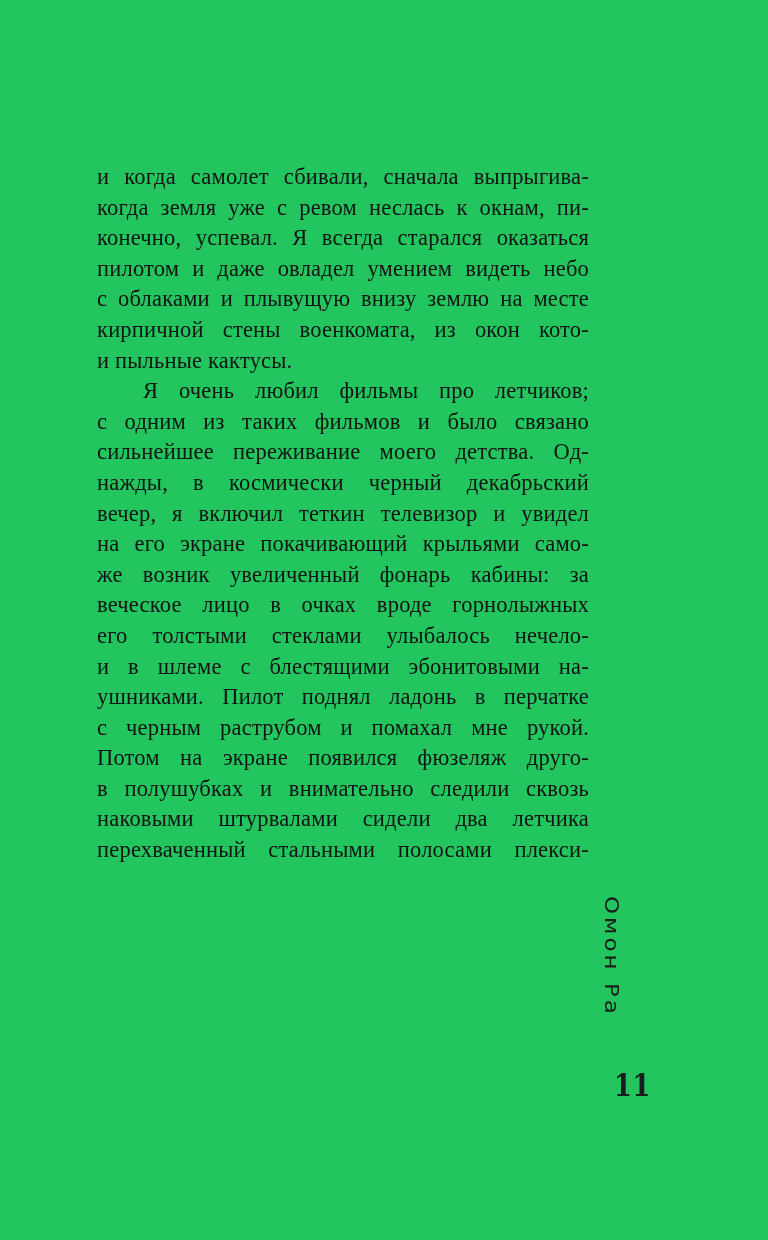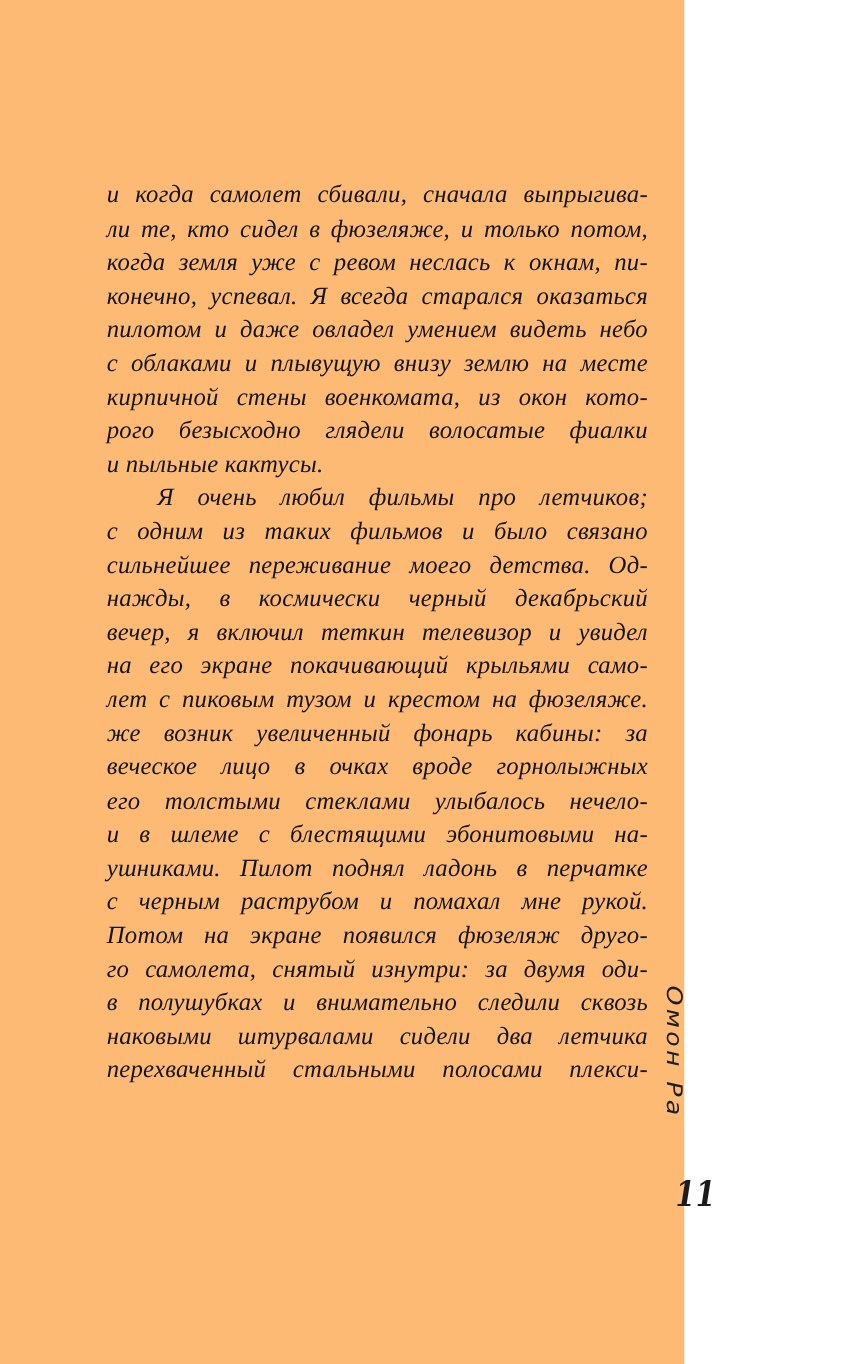--- a/index.html
+++ b/index.html
@@ -6,24 +6,23 @@
   html, body {
     width: 768px;
     height: 1240px;
     background: #ffffff;
     font-family: "Liberation Serif", serif;
     color: #141414;
     overflow: hidden;
   }
   .page {
     position: relative;
-    width: 622px;
+    width: 768px;
     height: 1240px;
-    background: #fdba74;
-    font-style: italic;
+    background: #22c55e;
   }
   .text-block {
     position: absolute;
     left: 97px;
     top: 162px;
     width: 492px;
     font-size: 22.5px;
     line-height: 30.6px;
     letter-spacing: 0.2px;
   }
@@ -68,46 +67,42 @@
 </style>
 </head>
 <body>
 
 <div class="page">
 
   <div class="text-block">
 
     <div class="para">
       <div class="line">и когда самолет сбивали, сначала выпрыгива-</div>
-      <div class="line">ли те, кто сидел в фюзеляже, и только потом,</div>
       <div class="line">когда земля уже с ревом неслась к окнам, пи-</div>
       <div class="line">конечно, успевал. Я всегда старался оказаться</div>
       <div class="line">пилотом и даже овладел умением видеть небо</div>
       <div class="line">с облаками и плывущую внизу землю на месте</div>
       <div class="line">кирпичной стены военкомата, из окон кото-</div>
-      <div class="line">рого безысходно глядели волосатые фиалки</div>
       <div class="line last">и пыльные кактусы.</div>
     </div>
 
     <div class="para">
       <div class="line indent">Я очень любил фильмы про летчиков;</div>
       <div class="line">с одним из таких фильмов и было связано</div>
       <div class="line">сильнейшее переживание моего детства. Од-</div>
       <div class="line">нажды, в космически черный декабрьский</div>
       <div class="line">вечер, я включил теткин телевизор и увидел</div>
       <div class="line">на его экране покачивающий крыльями само-</div>
-      <div class="line">лет с пиковым тузом и крестом на фюзеляже.</div>
       <div class="line">же возник увеличенный фонарь кабины: за</div>
       <div class="line">веческое лицо в очках вроде горнолыжных</div>
       <div class="line">его толстыми стеклами улыбалось нечело-</div>
       <div class="line">и в шлеме с блестящими эбонитовыми на-</div>
       <div class="line">ушниками. Пилот поднял ладонь в перчатке</div>
       <div class="line">с черным раструбом и помахал мне рукой.</div>
       <div class="line">Потом на экране появился фюзеляж друго-</div>
-      <div class="line">го самолета, снятый изнутри: за двумя оди-</div>
       <div class="line">в полушубках и внимательно следили сквозь</div>
       <div class="line">наковыми штурвалами сидели два летчика</div>
       <div class="line">перехваченный стальными полосами плекси-</div>
     </div>
 
   </div>
 
   <div class="running-title">Омон Ра</div>
 
   <div class="page-number">11</div>

